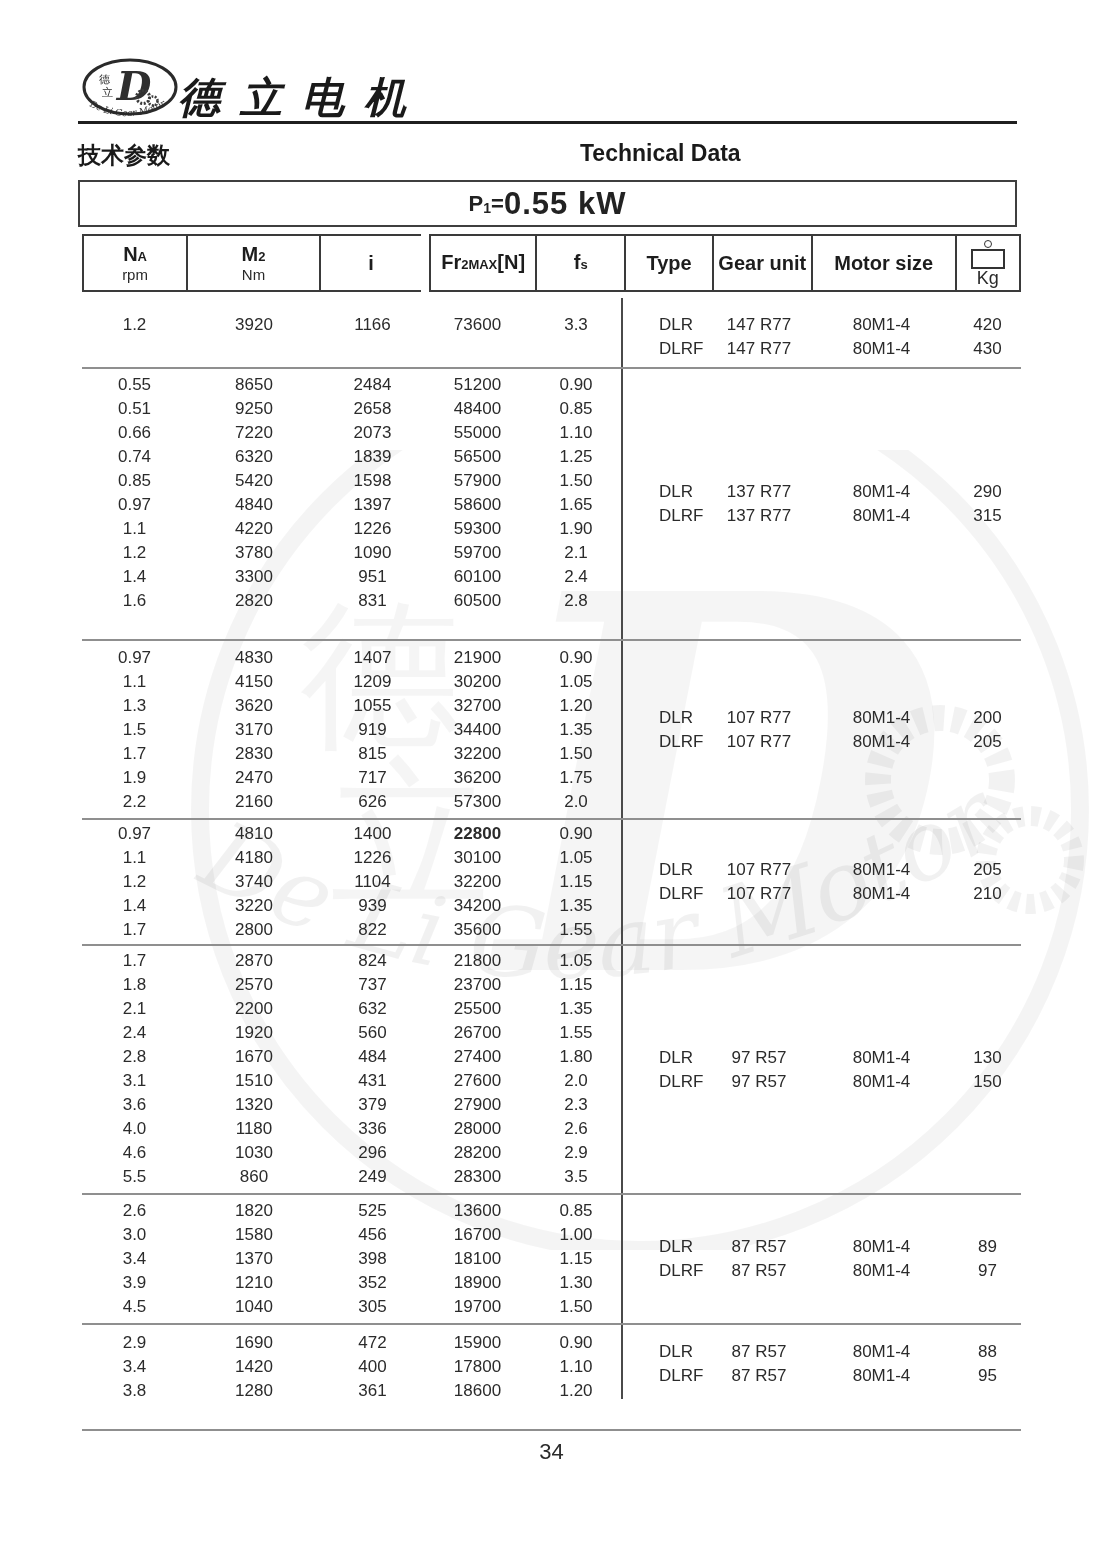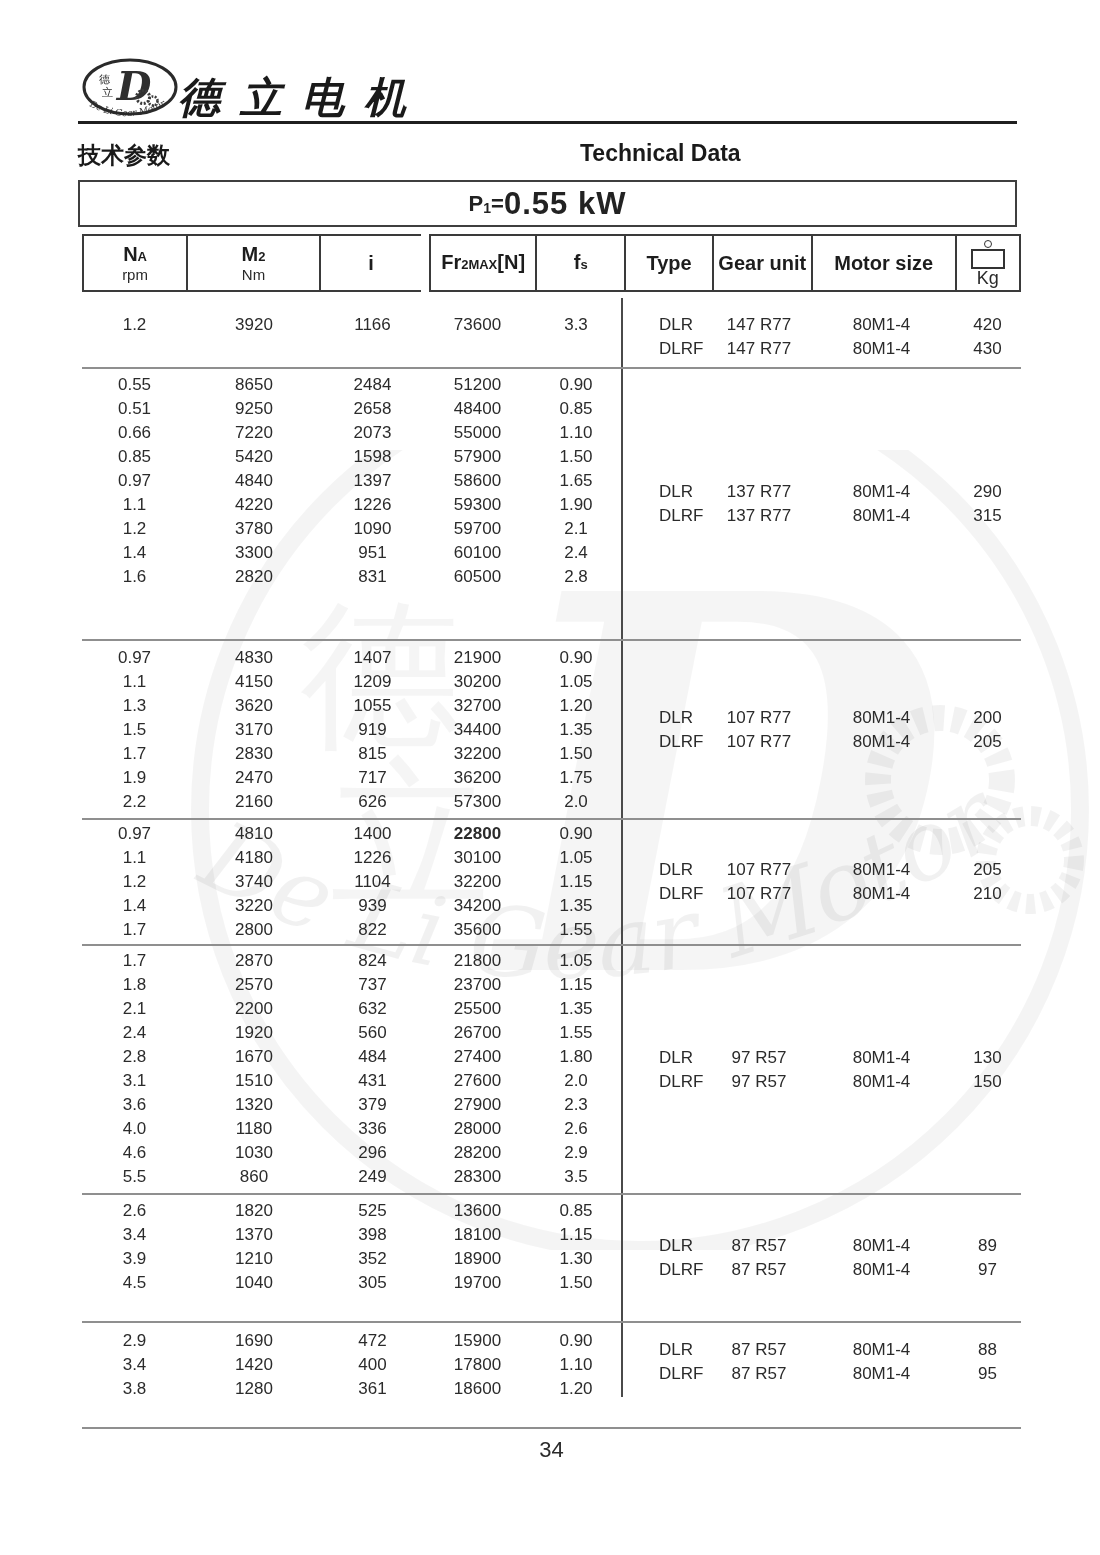--- a/index.html
+++ b/index.html
@@ -182,20 +182,27 @@
               <div class="dcell" style="width: 90px;">0.85</div>
             </div>
             <div class="drow">
               <div class="dcell" style="width: 105px;">0.66</div>
               <div class="dcell" style="width: 134px;">7220</div>
               <div class="dcell" style="width: 103px;">2073</div>
               <div class="dcell" style="width: 107px;">55000</div>
               <div class="dcell" style="width: 90px;">1.10</div>
             </div>
             <div class="drow">
+              <div class="dcell" style="width: 105px;">0.74</div>
+              <div class="dcell" style="width: 134px;">6320</div>
+              <div class="dcell" style="width: 103px;">1839</div>
+              <div class="dcell" style="width: 107px;">56500</div>
+              <div class="dcell" style="width: 90px;">1.25</div>
+            </div>
+            <div class="drow">
               <div class="dcell" style="width: 105px;">0.85</div>
               <div class="dcell" style="width: 134px;">5420</div>
               <div class="dcell" style="width: 103px;">1598</div>
               <div class="dcell" style="width: 107px;">57900</div>
               <div class="dcell" style="width: 90px;">1.50</div>
             </div>
             <div class="drow">
               <div class="dcell" style="width: 105px;">0.97</div>
               <div class="dcell" style="width: 134px;">4840</div>
               <div class="dcell" style="width: 103px;">1397</div>
@@ -449,20 +456,27 @@
           </div>
           <div class="block sep" style="padding-top: 4px; padding-bottom: 4px; min-height: 128px;">
             <div class="drow">
               <div class="dcell" style="width: 105px;">2.6</div>
               <div class="dcell" style="width: 134px;">1820</div>
               <div class="dcell" style="width: 103px;">525</div>
               <div class="dcell" style="width: 107px;">13600</div>
               <div class="dcell" style="width: 90px;">0.85</div>
             </div>
             <div class="drow">
+              <div class="dcell" style="width: 105px;">3.0</div>
+              <div class="dcell" style="width: 134px;">1580</div>
+              <div class="dcell" style="width: 103px;">456</div>
+              <div class="dcell" style="width: 107px;">16700</div>
+              <div class="dcell" style="width: 90px;">1.00</div>
+            </div>
+            <div class="drow">
               <div class="dcell" style="width: 105px;">3.4</div>
               <div class="dcell" style="width: 134px;">1370</div>
               <div class="dcell" style="width: 103px;">398</div>
               <div class="dcell" style="width: 107px;">18100</div>
               <div class="dcell" style="width: 90px;">1.15</div>
             </div>
             <div class="drow">
               <div class="dcell" style="width: 105px;">3.9</div>
               <div class="dcell" style="width: 134px;">1210</div>
               <div class="dcell" style="width: 103px;">352</div>

